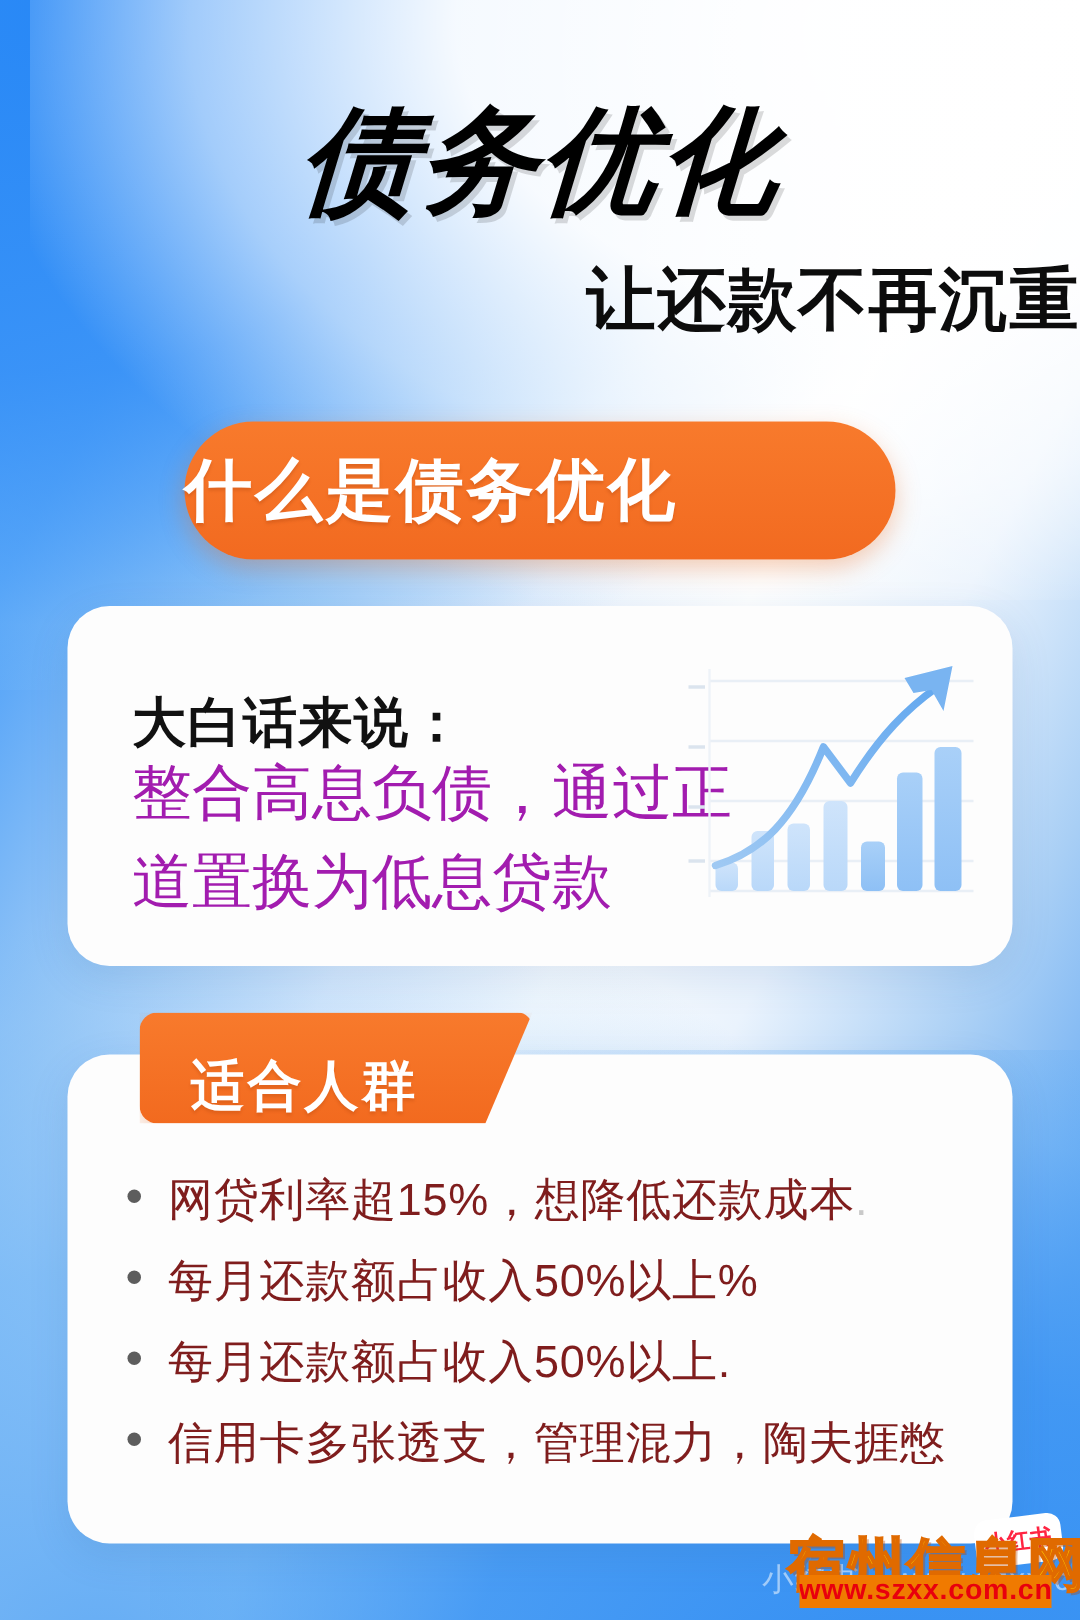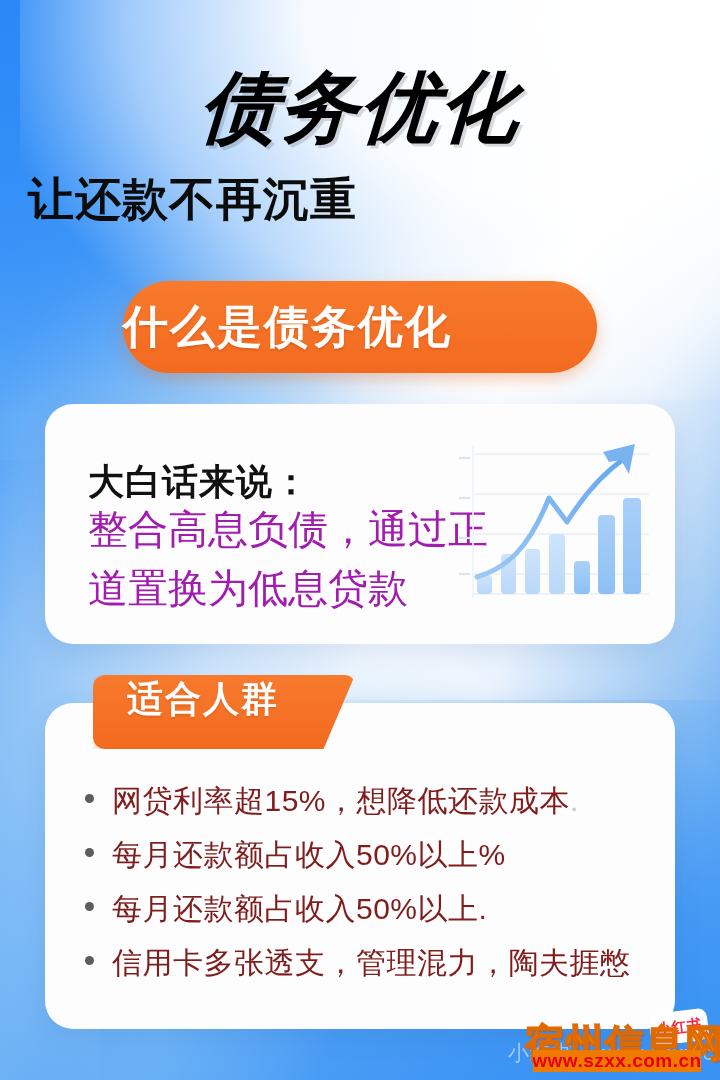--- a/index.html
+++ b/index.html
@@ -95,27 +95,26 @@
     letter-spacing: 2px;
     font-style: italic;
     transform: skewX(-3deg);
     text-shadow: 3px 3px 0 rgba(0,0,0,0.14);
   }
   .subtitle {
     position: absolute;
     left: 0;
     right: 0;
     top: 176px;
-    text-align: left;
+    text-align: right;
     font-size: 46px;
     line-height: 1;
     font-weight: bold;
     color: #0c0c0c;
     letter-spacing: 1px;
-    margin-left: 28px;
   }
 
   
   .pill {
     position: absolute;
     left: 123px;
     top: 281px;
     width: 474px;
     height: 92px;
     border-radius: 46px;
@@ -188,21 +187,21 @@
     position: absolute;
     left: 93px;
     top: 675px;
     width: 262px;
     height: 74px;
     background: linear-gradient(180deg, #f87a2c 0%, #f26a1f 100%);
     border-radius: 12px 10px 10px 12px;
     clip-path: polygon(0 0, 100% 0, 88% 100%, 0 100%);
     box-shadow: 0 5px 14px rgba(231,110,40,0.30);
     display: flex;
-    align-items: flex-start;
+    align-items: flex-end;
   }
   .tag-text {
     margin-left: 34px;
     font-size: 36px;
     font-weight: bold;
     color: #fff;
     letter-spacing: 2px;
     text-shadow: 0 2px 2px rgba(160,60,10,0.22);
   }
 

